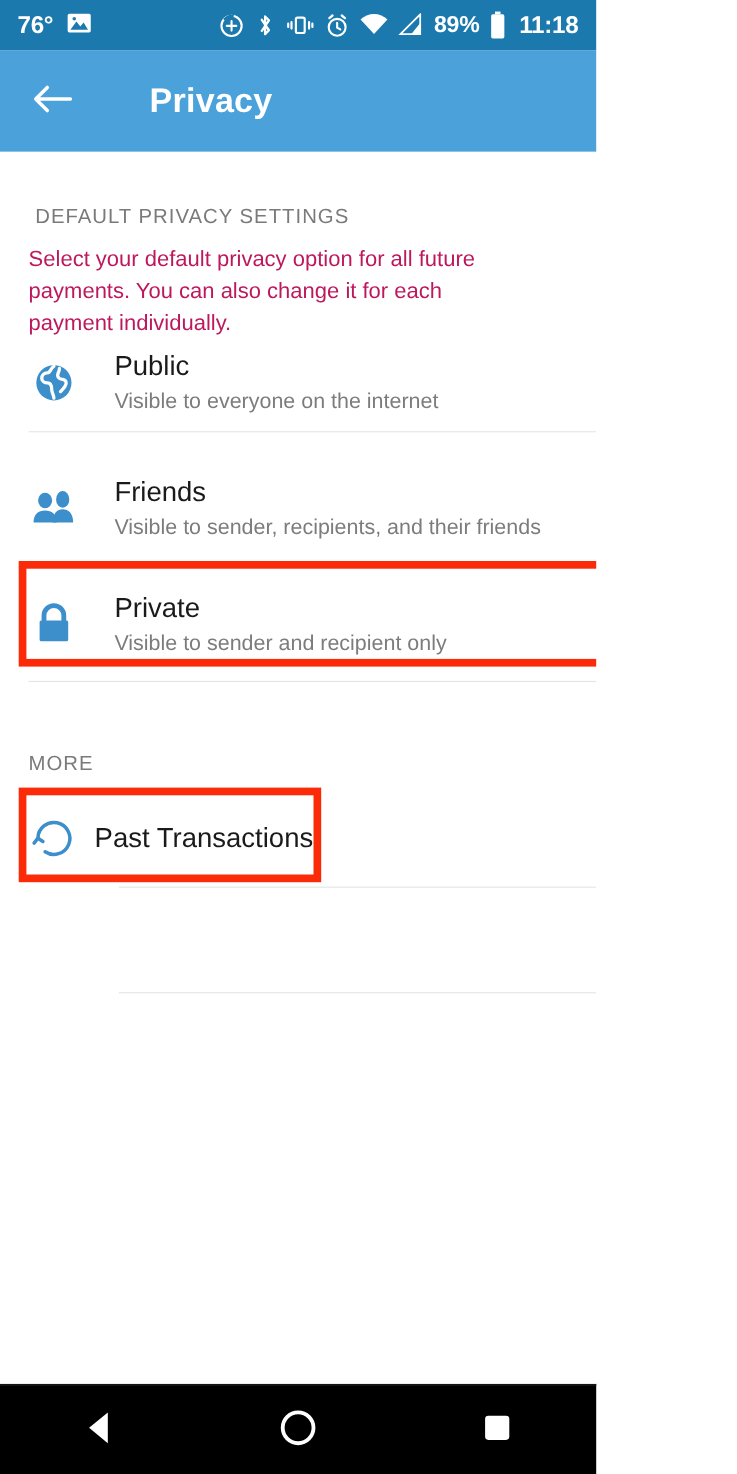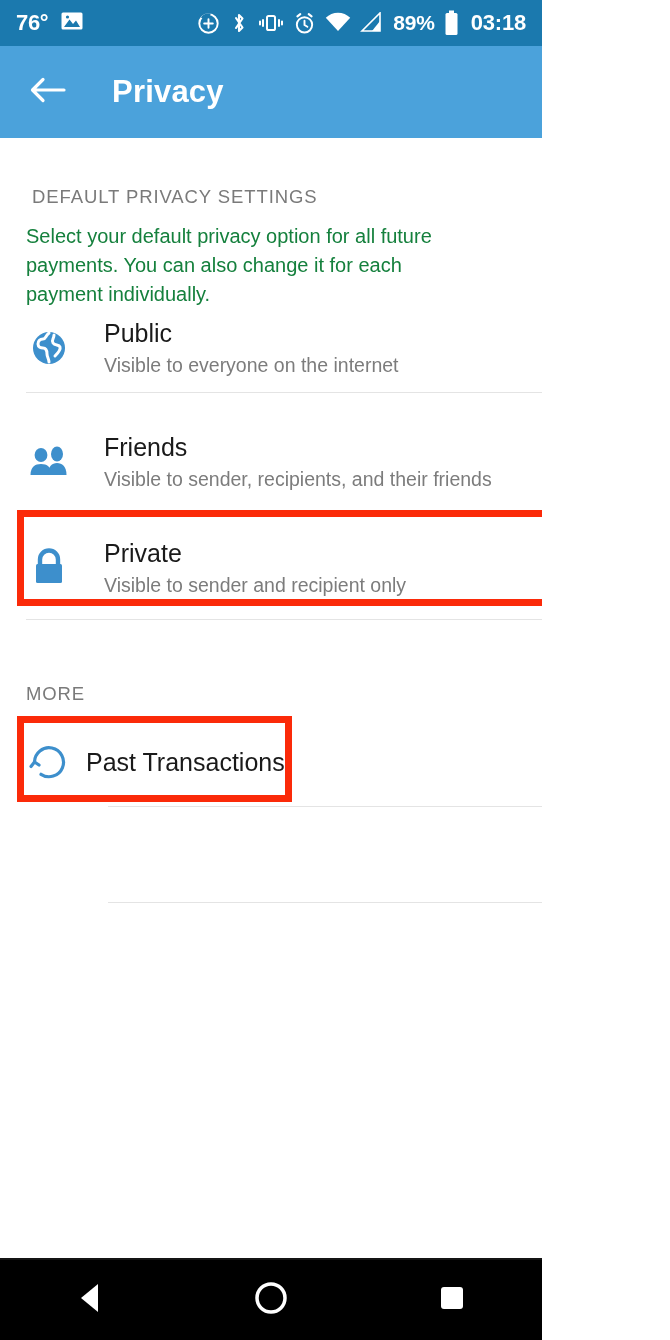--- a/index.html
+++ b/index.html
@@ -76,41 +76,41 @@
     height: 44px;
     display: flex;
     align-items: center;
     justify-content: center;
     cursor: pointer;
   }
   .app-title {
     color: #ffffff;
     font-size: 31px;
     font-weight: bold;
-    margin-left: 42px;
+    margin-left: 66px;
     letter-spacing: 0.2px;
   }
 
   
   .content {
     flex: 1 1 auto;
     background: #ffffff;
     position: relative;
     overflow: hidden;
   }
 
   .section-title {
     color: #7A7A7A;
     font-size: 18.5px;
     letter-spacing: 0.9px;
     padding: 0 0 0 26px;
   }
 
   .section-desc {
-    color: #15803d;
+    color: #be185d;
     font-size: 20px;
     line-height: 29px;
     padding: 0 62px 0 26px;
   }
 
   
   .opt-row {
     position: absolute;
     left: 0;
     width: 670px;
@@ -282,21 +282,21 @@
           <path d="M12 19 L20 19 L20 9 Z" fill="#ffffff"></path>
         </svg>
       </span>
       <span class="status-pct">89%</span>
       <span>
         <svg width="15" height="26" viewBox="0 0 15 26">
           <rect x="5" y="0.5" width="5" height="2.5" fill="#ffffff"></rect>
           <rect x="1.5" y="3" width="12" height="22" rx="1.5" fill="#ffffff"></rect>
         </svg>
       </span>
-      <span class="status-clock">03:18</span>
+      <span class="status-clock">11:18</span>
     </div>
   </div>
 
   <div class="app-bar">
     <div class="back-btn">
       <span>
         <svg width="36" height="30" viewBox="0 0 36 30">
           <path d="M34 15 H3 M13 4.5 L2.5 15 L13 25.5" fill="none" stroke="#ffffff" stroke-width="3.2" stroke-linecap="round" stroke-linejoin="round"></path>
         </svg>
       </span>

